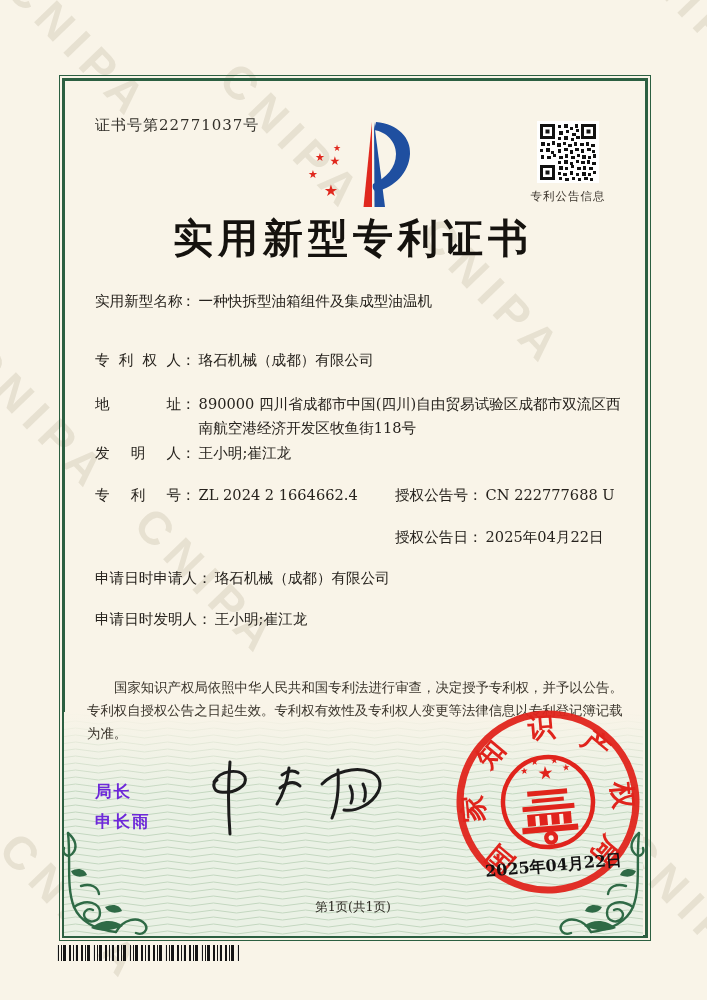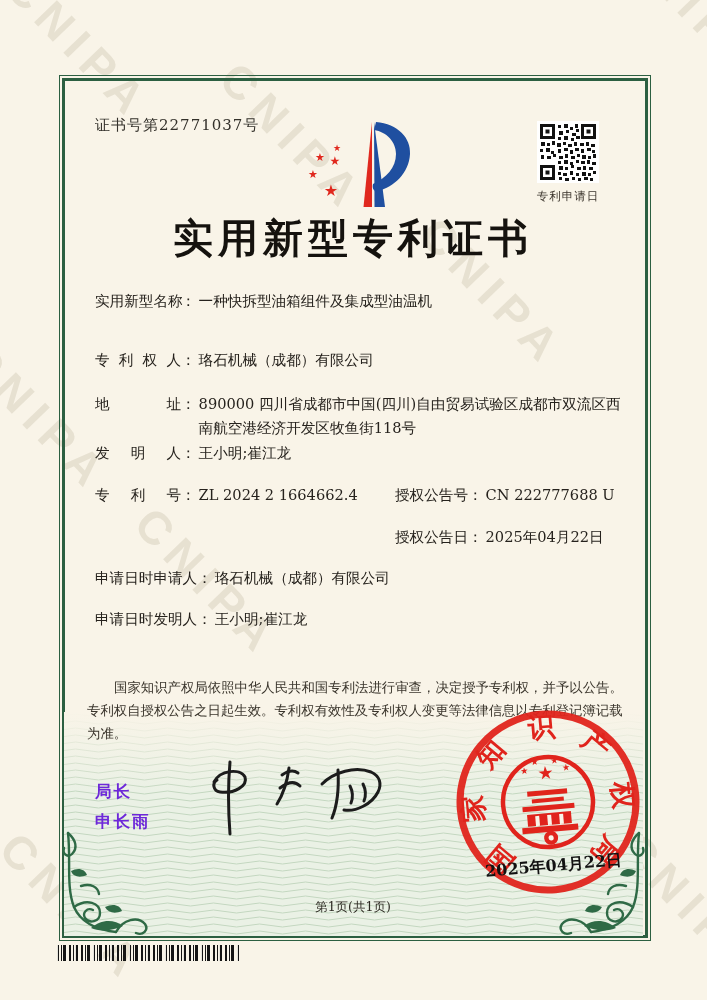--- a/index.html
+++ b/index.html
@@ -223,21 +223,21 @@
             <rect x="53" y="57" width="3" height="3"></rect>
         </g>
         <rect x="6" y="6" width="9" height="9" fill="#fff"></rect>
           <rect x="8.5" y="8.5" width="4" height="4" fill="#111"></rect>
         <rect x="47" y="6" width="9" height="9" fill="#fff"></rect>
           <rect x="49.5" y="8.5" width="4" height="4" fill="#111"></rect>
         <rect x="6" y="47" width="9" height="9" fill="#fff"></rect>
           <rect x="8.5" y="49.5" width="4" height="4" fill="#111"></rect>
       </svg>
     </div>
-    <div class="qr-label">专利申请日</div>
+    <div class="qr-label">专利公告信息</div>
 
     <div class="title">实用新型专利证书</div>
 
     <div class="row row-name">
       <span class="flabel">实用新型名称</span><span class="colon">：</span><span class="fval">一种快拆型油箱组件及集成型油温机</span>
     </div>
 
     <div class="row row-patentee">
       <span class="flabel">专利权人</span><span class="colon">：</span><span class="fval">珞石机械（成都）有限公司</span>
     </div>

